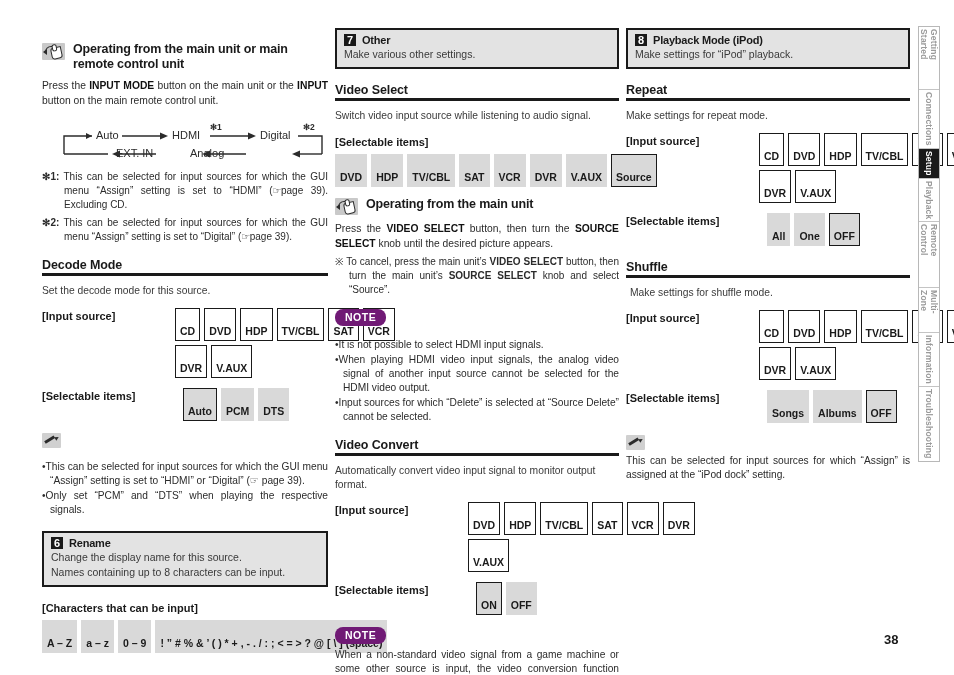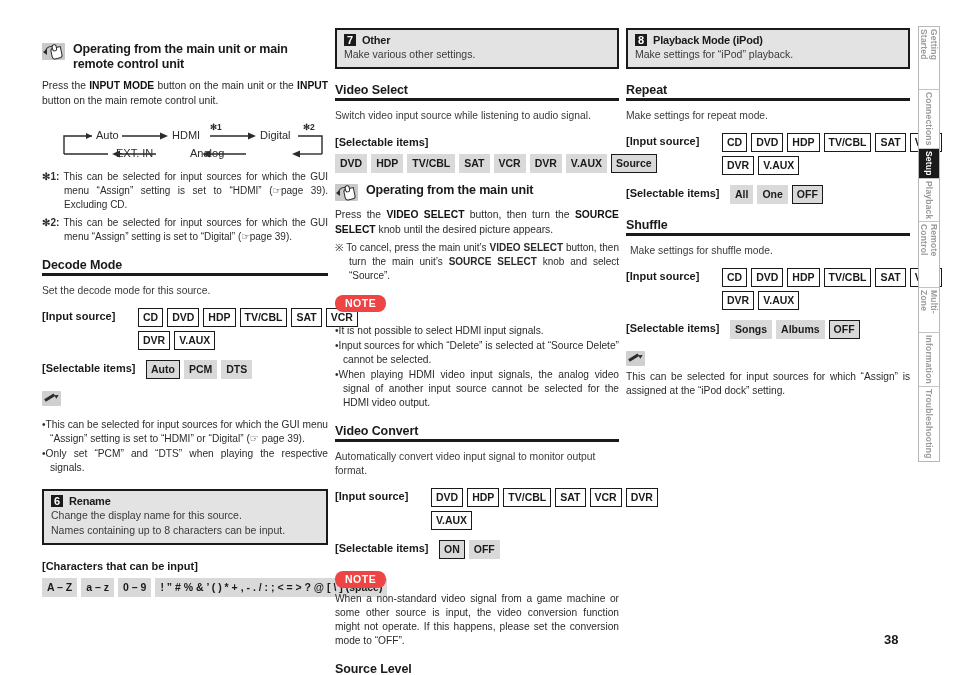--- a/index.html
+++ b/index.html
@@ -129,39 +129,40 @@
     color: #2b2b2b;
     margin-top: 4px;
     text-align: justify;
   }
 
   
   .kv-row {
     display: flex;
     align-items: flex-start;
     margin-top: 10px;
+    gap: 37px;
   }
   .kv-label {
     font-size: 11px;
     font-weight: bold;
     white-space: nowrap;
     padding-top: 2px;
   }
   .kv-label.w1 { width: 96px; flex: 0 0 96px; }
   .kv-label.w2 { width: 104px; flex: 0 0 104px; }
   .chips {
     display: flex;
     flex-wrap: wrap;
     gap: 4px;
   }
   .chip {
     font-size: 10.5px;
     font-weight: bold;
     line-height: 12px;
-    padding: 2px 4px 3px 4px;
+    padding: 16px 4px 3px 4px;
     box-sizing: border-box;
     white-space: nowrap;
     text-align: center;
   }
   .chip.src {
     background: #ffffff;
     border: 1.4px solid #1a1a1a;
   }
   .chip.opt {
     background: #d9d9d9;
@@ -263,21 +264,21 @@
     left: 13.2px; top: 2.6px;
     border-left: 4px solid #2b2b2b;
     border-top: 2.2px solid transparent;
     border-bottom: 2.2px solid transparent;
     transform: rotate(-32deg);
   }
 
   
   .note-badge {
     display: inline-block;
-    background: #ef4444;
+    background: #701a75;
     color: #ffffff;
     font-size: 10.5px;
     font-weight: bold;
     letter-spacing: 0.5px;
     padding: 2px 10px 3px 10px;
     border-radius: 8px;
     margin-top: 12px;
   }
 
   
@@ -490,22 +491,22 @@
       <span class="icon-head-text">Operating from the main unit</span>
     </div>
 
     <div class="para"><span>Press the </span><b>VIDEO SELECT</b><span> button, then turn the </span><b>SOURCE SELECT</b><span> knob until the desired picture appears.</span></div>
 
     <div class="footnote" style="padding-left:14px; text-indent:-14px;"><span>※</span> <span>To cancel, press the main unit’s </span><b>VIDEO SELECT</b><span> button, then turn the main unit’s </span><b>SOURCE SELECT</b><span> knob and select “Source”.</span></div>
 
     <div class="note-badge">NOTE</div>
     <ul class="bullets">
       <li>It is not possible to select HDMI input signals.</li>
+      <li>When playing HDMI video input signals, the analog video signal of another input source cannot be selected for the HDMI video output.</li>
       <li>Input sources for which “Delete” is selected at “Source Delete” cannot be selected.</li>
-      <li>When playing HDMI video input signals, the analog video signal of another input source cannot be selected for the HDMI video output.</li>
     </ul>
 
     <div class="sub-head">Video Convert</div>
     <div class="sub-desc">Automatically convert video input signal to monitor output format.</div>
 
     <div class="kv-row">
       <span class="kv-label w1">[Input source]</span>
       <span class="chips block">
         <span class="chiprow">
           <span class="chip src">DVD</span>

